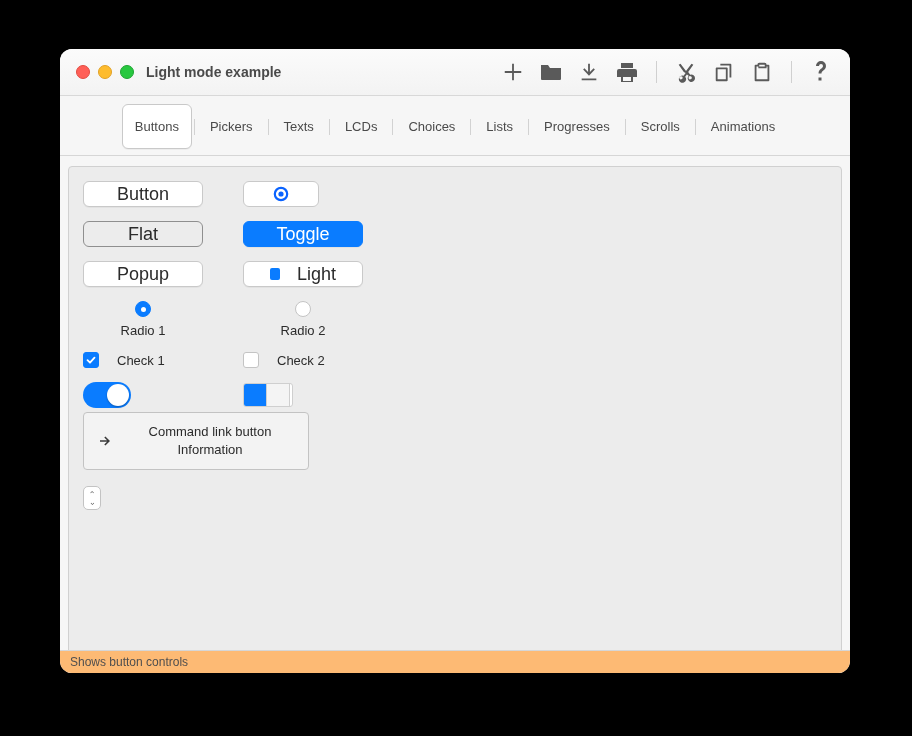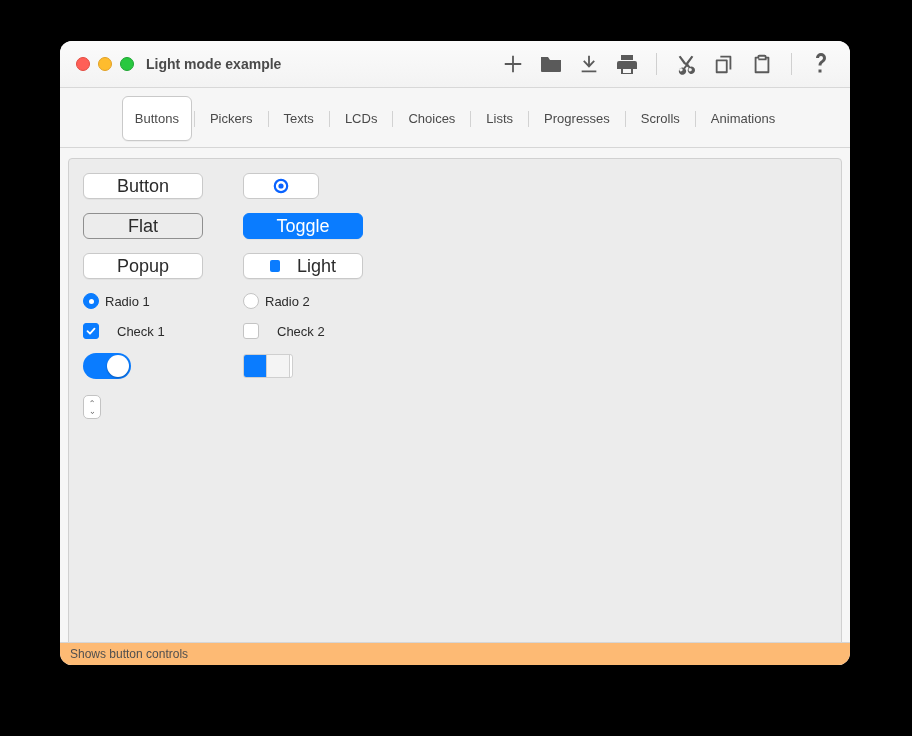--- a/index.html
+++ b/index.html
@@ -7,21 +7,21 @@
     --bg:#e6e6e6;
     --panel:#ececec;
     --win:#f6f6f6;
     --border:#c8c8c8;
     --text:#2b2b2b;
     --toolbar:#666;
   }
   html,body{margin:0;padding:0;width:912px;height:736px;background:#000;font-family:-apple-system,"Helvetica Neue",Arial,sans-serif;}
   .stage{position:relative;width:912px;height:736px;}
   .window{
-    position:absolute;left:60px;top:41px;width:790px;height:624px;
+    position:absolute;left:60px;top:49px;width:790px;height:624px;
     background:var(--win);border-radius:12px;
     box-shadow:0 30px 60px rgba(0,0,0,.55),0 0 0 1px rgba(0,0,0,.08);
     overflow:hidden;
   }
   .winshadow{position:absolute;left:60px;top:40px;width:790px;height:624px;border-radius:12px;box-shadow:0 0 30px 6px rgba(0,0,0,.4);pointer-events:none;}
 
   
   .titlebar{height:46px;display:flex;align-items:center;padding:0 16px;background:linear-gradient(#fbfbfb,#f3f3f3);border-bottom:1px solid #d8d8d8;}
   .traffic{display:flex;gap:8px;margin-right:12px;}
   .dot{width:12px;height:12px;border-radius:50%;}
@@ -61,21 +61,21 @@
     height:24px;line-height:22px;
     background:#fff;border:1px solid #c9c9c9;border-radius:6px;
     font-size:18px;color:#2b2b2b;text-align:center;
     box-shadow:0 1px 0 rgba(0,0,0,.04);
     min-width:74px;display:inline-flex;align-items:center;justify-content:center;padding:0 14px;
   }
   .btn.flat{background:#ececec;border:1px solid #8f8f8f;border-radius:6px;box-shadow:none;}
   .btn.toggle-on{background:var(--accent);border-color:var(--accent);color:#fff;font-weight:500;}
   .btn.popup{min-width:66px;}
 
-  .radio{display:flex;align-items:center;gap:6px;font-size:13px;color:#2b2b2b;}
+  .radio{display:flex;align-items:center;gap:6px;font-size:13px;color:#2b2b2b;flex-direction:column;}
   .radio .rind{width:14px;height:14px;border-radius:50%;background:#fff;border:1px solid #c4c4c4;display:flex;align-items:center;justify-content:center;}
   .radio.selected .rind{background:var(--accent);border-color:var(--accent);}
   .radio.selected .rind::after{content:"";width:5px;height:5px;border-radius:50%;background:#fff;}
 
   .check{display:flex;align-items:center;gap:18px;font-size:13px;color:#2b2b2b;}
   .check .cbox{width:14px;height:14px;border-radius:3px;background:#fff;border:1px solid #c4c4c4;display:flex;align-items:center;justify-content:center;}
   .check.checked .cbox{background:var(--accent);border-color:var(--accent);}
   .check.checked .cbox svg{display:block;}
   .check .cbox svg{display:none;}
 
@@ -246,20 +246,31 @@
 
         <div class="switch">
           <div class="knob"></div>
         </div>
         <div class="qswitch">
           <div class="fill"></div>
           <div class="qknob"></div>
         </div>
       </div>
 
+      <div class="cmdlink">
+        <span class="arrow">
+          <svg width="14" height="14" viewBox="0 0 14 14">
+              <path d="M2 6.2h7L6.3 3.5l1.1-1.1L12 7l-4.6 4.6-1.1-1.1L9 7.8H2z" fill="#3a3a3a"></path>
+            </svg>
+        </span>
+        <span class="txt">
+          <span>Command link button</span><br>
+          <span>Information</span>
+        </span>
+      </div>
 
       <div class="spinbox">
         <span class="car">⌃</span>
         <span class="car" style="transform:rotate(180deg);">⌃</span>
       </div>
     </div>
 
     <div class="statusbar">
       <span>Shows button controls</span>
     </div>

